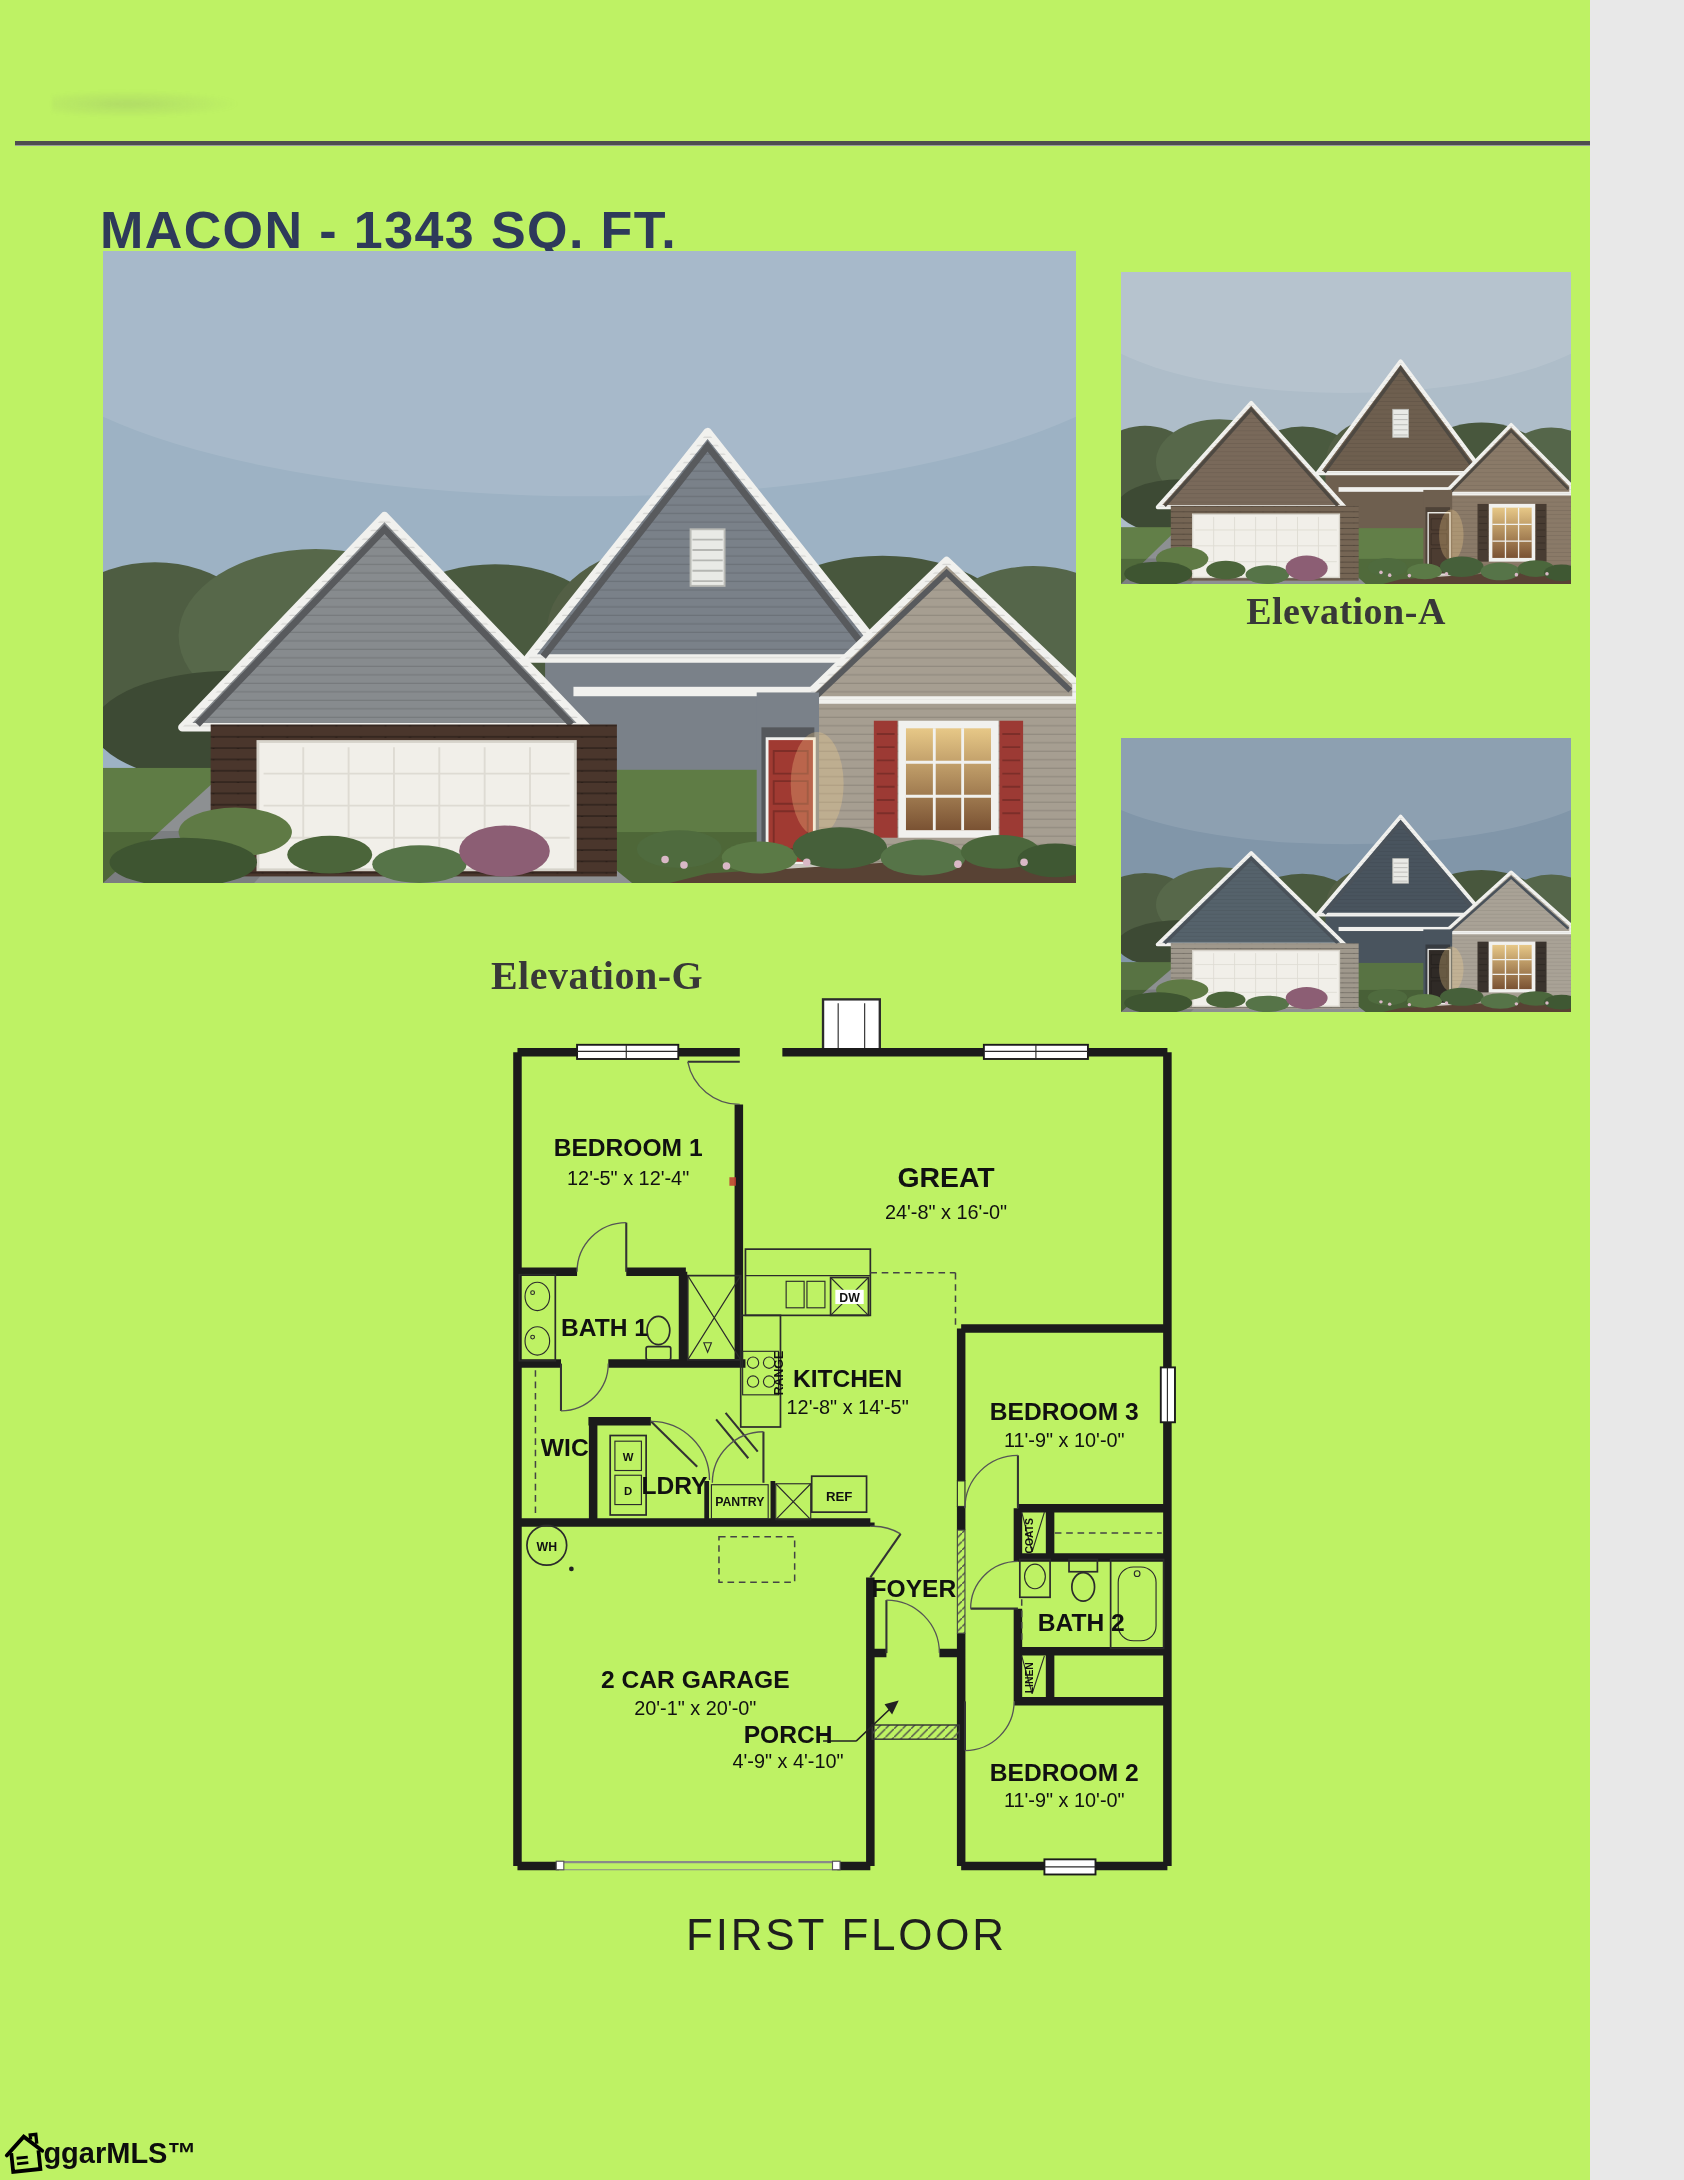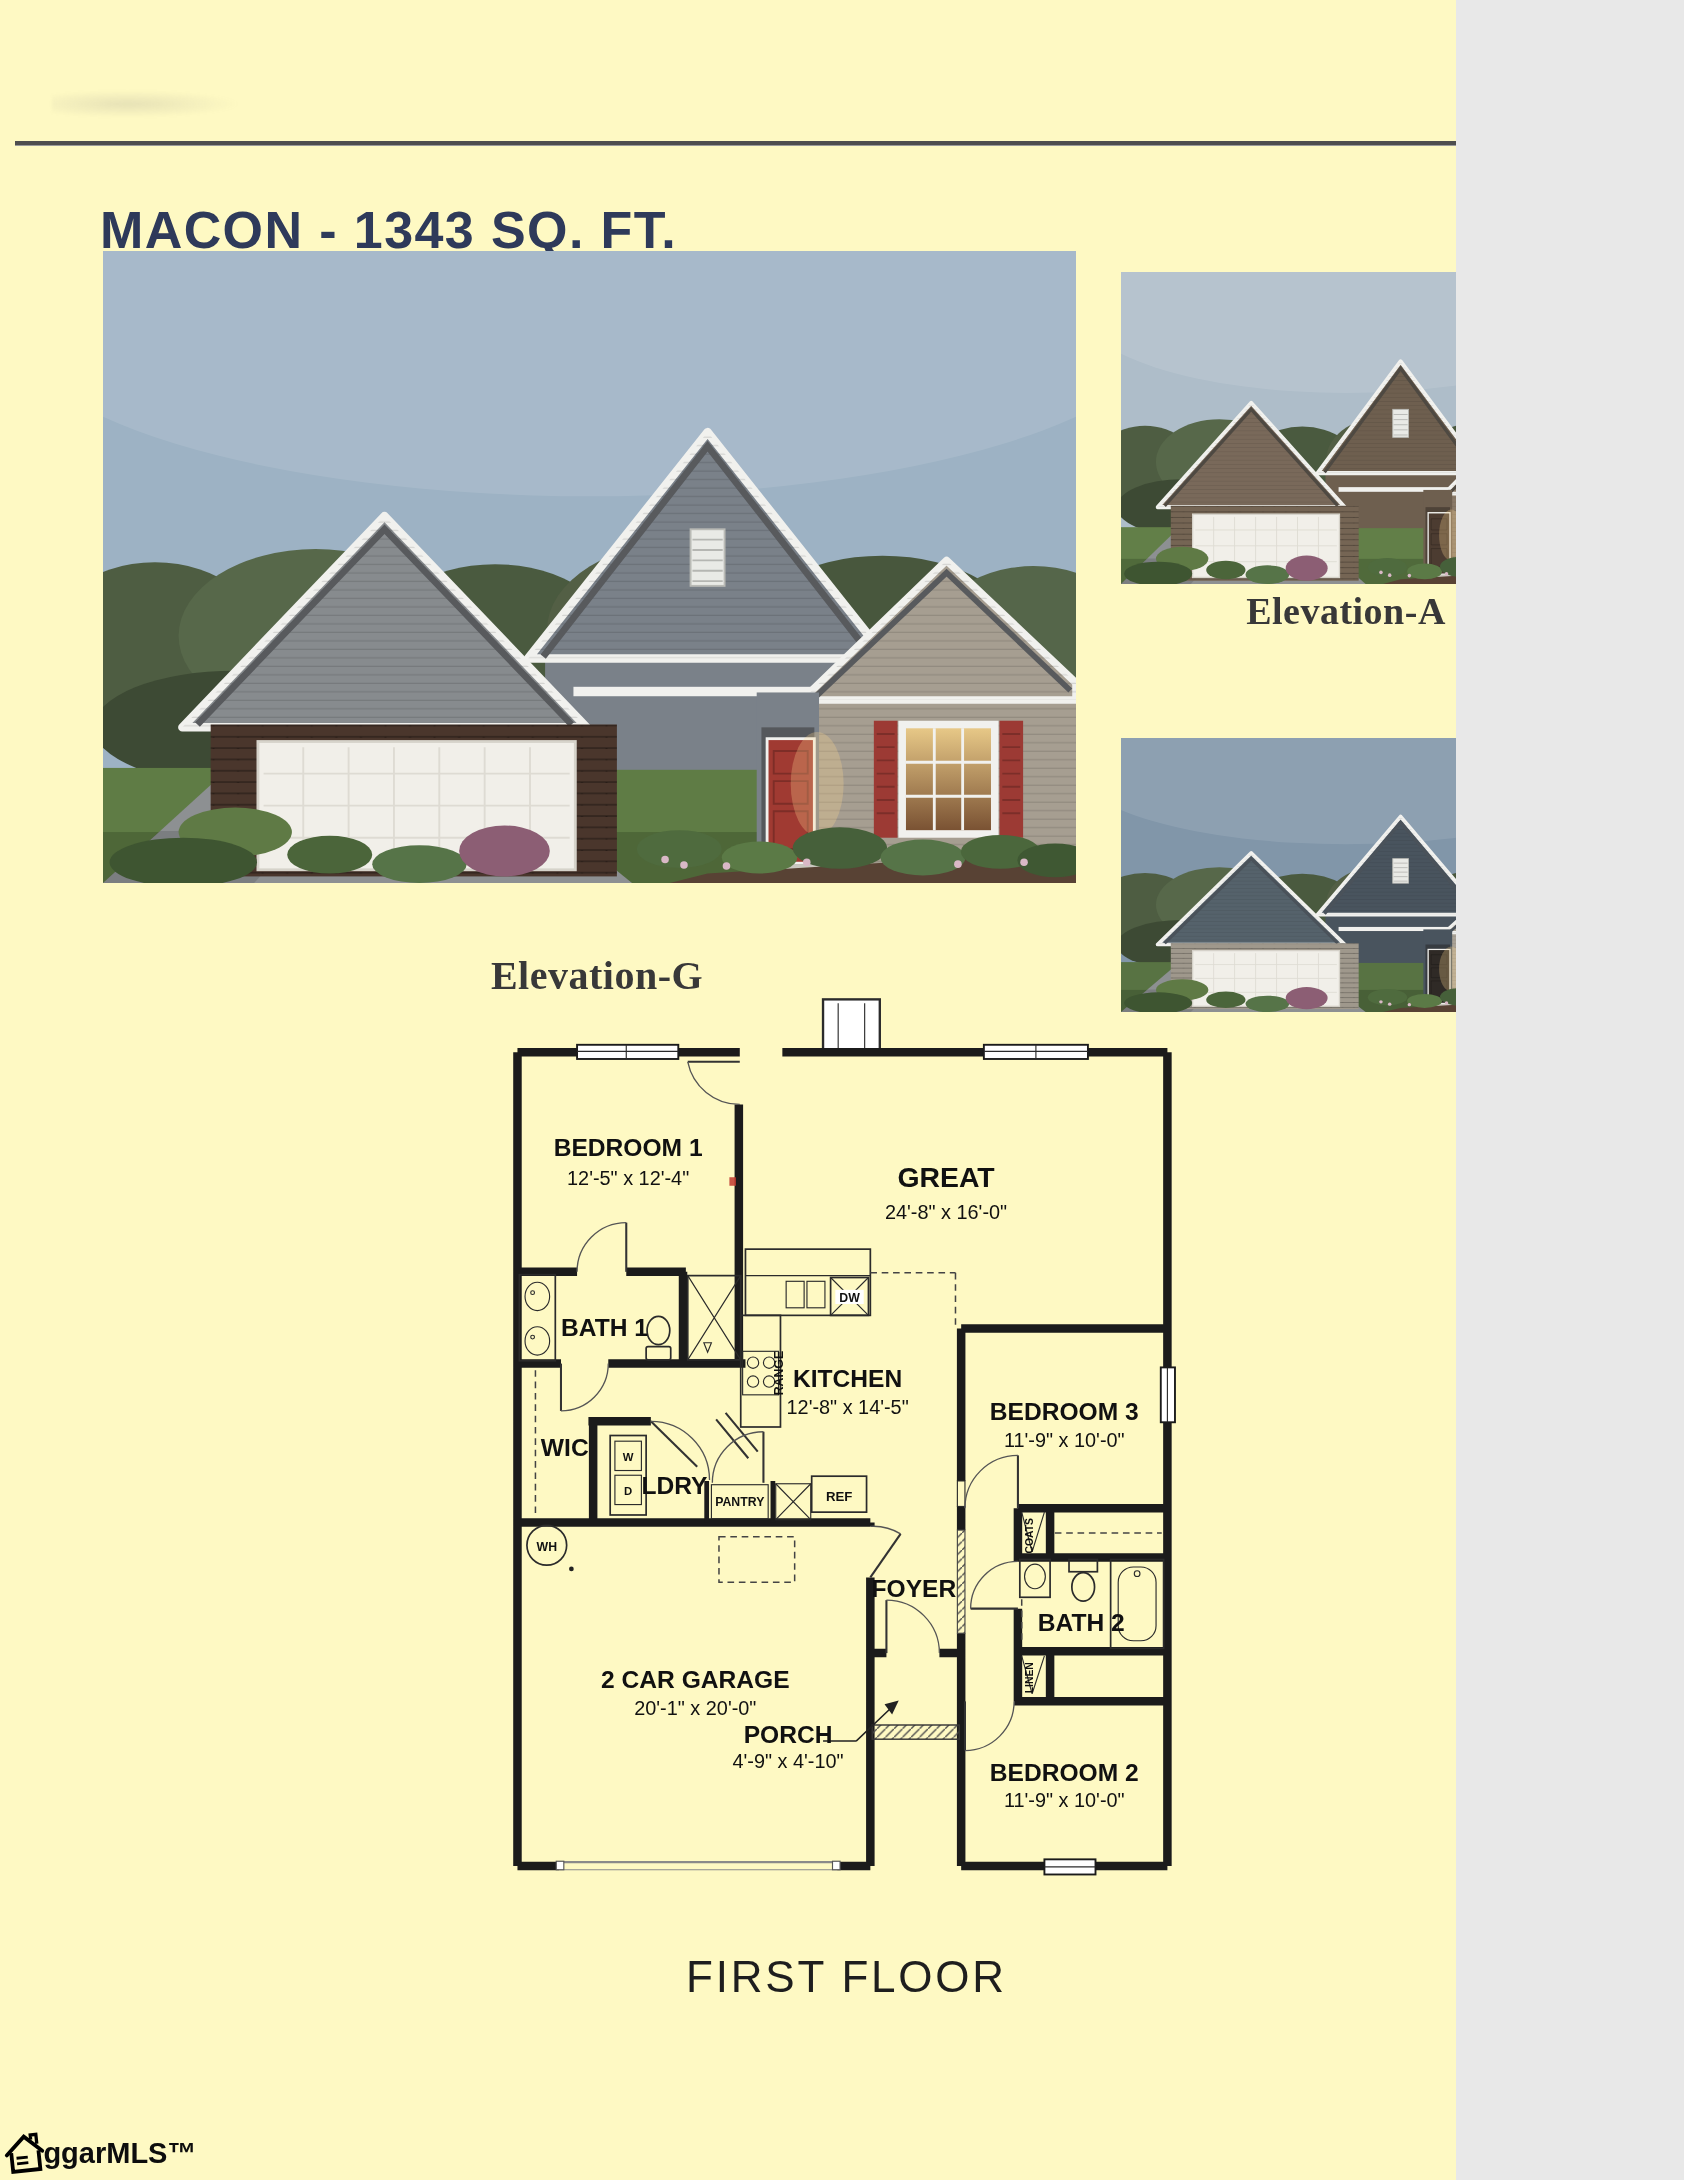--- a/index.html
+++ b/index.html
@@ -1,16 +1,16 @@
 <!DOCTYPE html>
 <html style="font-size:15px"><head>
 <meta charset="utf-8">
 <style>
   html,body{margin:0;padding:0;background:#e8e8e8;}
-  #page{position:relative;width:1456px;height:2180px;background:#fef9c3;overflow:hidden;
+  #page{position:relative;width:1590px;height:2180px;background:#bef264;overflow:hidden;
         font-family:"Liberation Sans",sans-serif;}
   .abs{position:absolute;}
   
   #smudge{left:52px;top:90px;width:189px;height:28px;
           background:radial-gradient(ellipse at 40% 50%,rgba(110,110,118,.16),rgba(0,0,0,0) 70%);
           filter:blur(1.4px);}
   #top-rule{left:15px;top:141px;width:1652px;height:3.8px;background:#4e4e4e;border-bottom:0.9px solid #9a9a9a;}
   #title{left:100px;top:165px;font-size:52px;font-weight:700;color:#2e3a5a;letter-spacing:1.4px;white-space:nowrap;}
   
   .photo{display:block;}
@@ -40,21 +40,21 @@
   #plan .dash{stroke:#444;stroke-width:1.6;fill:none;stroke-dasharray:7 5;}
   #plan .gray{stroke:#8a8a8a;fill:none;}
   #plan text{fill:#111;font-family:"Liberation Sans",sans-serif;}
   #plan .room{font-size:26px;font-weight:600;text-anchor:middle;}
   #plan .big{font-size:30px;font-weight:600;text-anchor:middle;}
   #plan .dims{font-size:21px;font-weight:400;text-anchor:middle;}
   #plan .sm{font-size:13px;font-weight:600;text-anchor:middle;}
   #plan .sm14{font-size:14px;font-weight:600;text-anchor:middle;}
   #plan .sm12{font-size:12px;font-weight:600;text-anchor:middle;}
   #plan .sm11{font-size:11px;font-weight:600;text-anchor:middle;}
-  #first-floor{left:506px;top:1952px;width:681px;text-align:center;font-size:44px;font-weight:400;
+  #first-floor{left:506px;top:1910px;width:681px;text-align:center;font-size:44px;font-weight:400;
                letter-spacing:2.8px;color:#1e1e1e;white-space:nowrap;}
   
   #wm{left:1px;top:2129px;display:flex;align-items:center;color:#0d0d0d;}
   #wm .txt{font-size:29px;font-weight:600;margin-left:-6.6px;letter-spacing:0;}
 </style>
 </head>
 <body>
 
 <svg width="0" height="0" style="position:absolute" aria-hidden="true">
   <defs>

